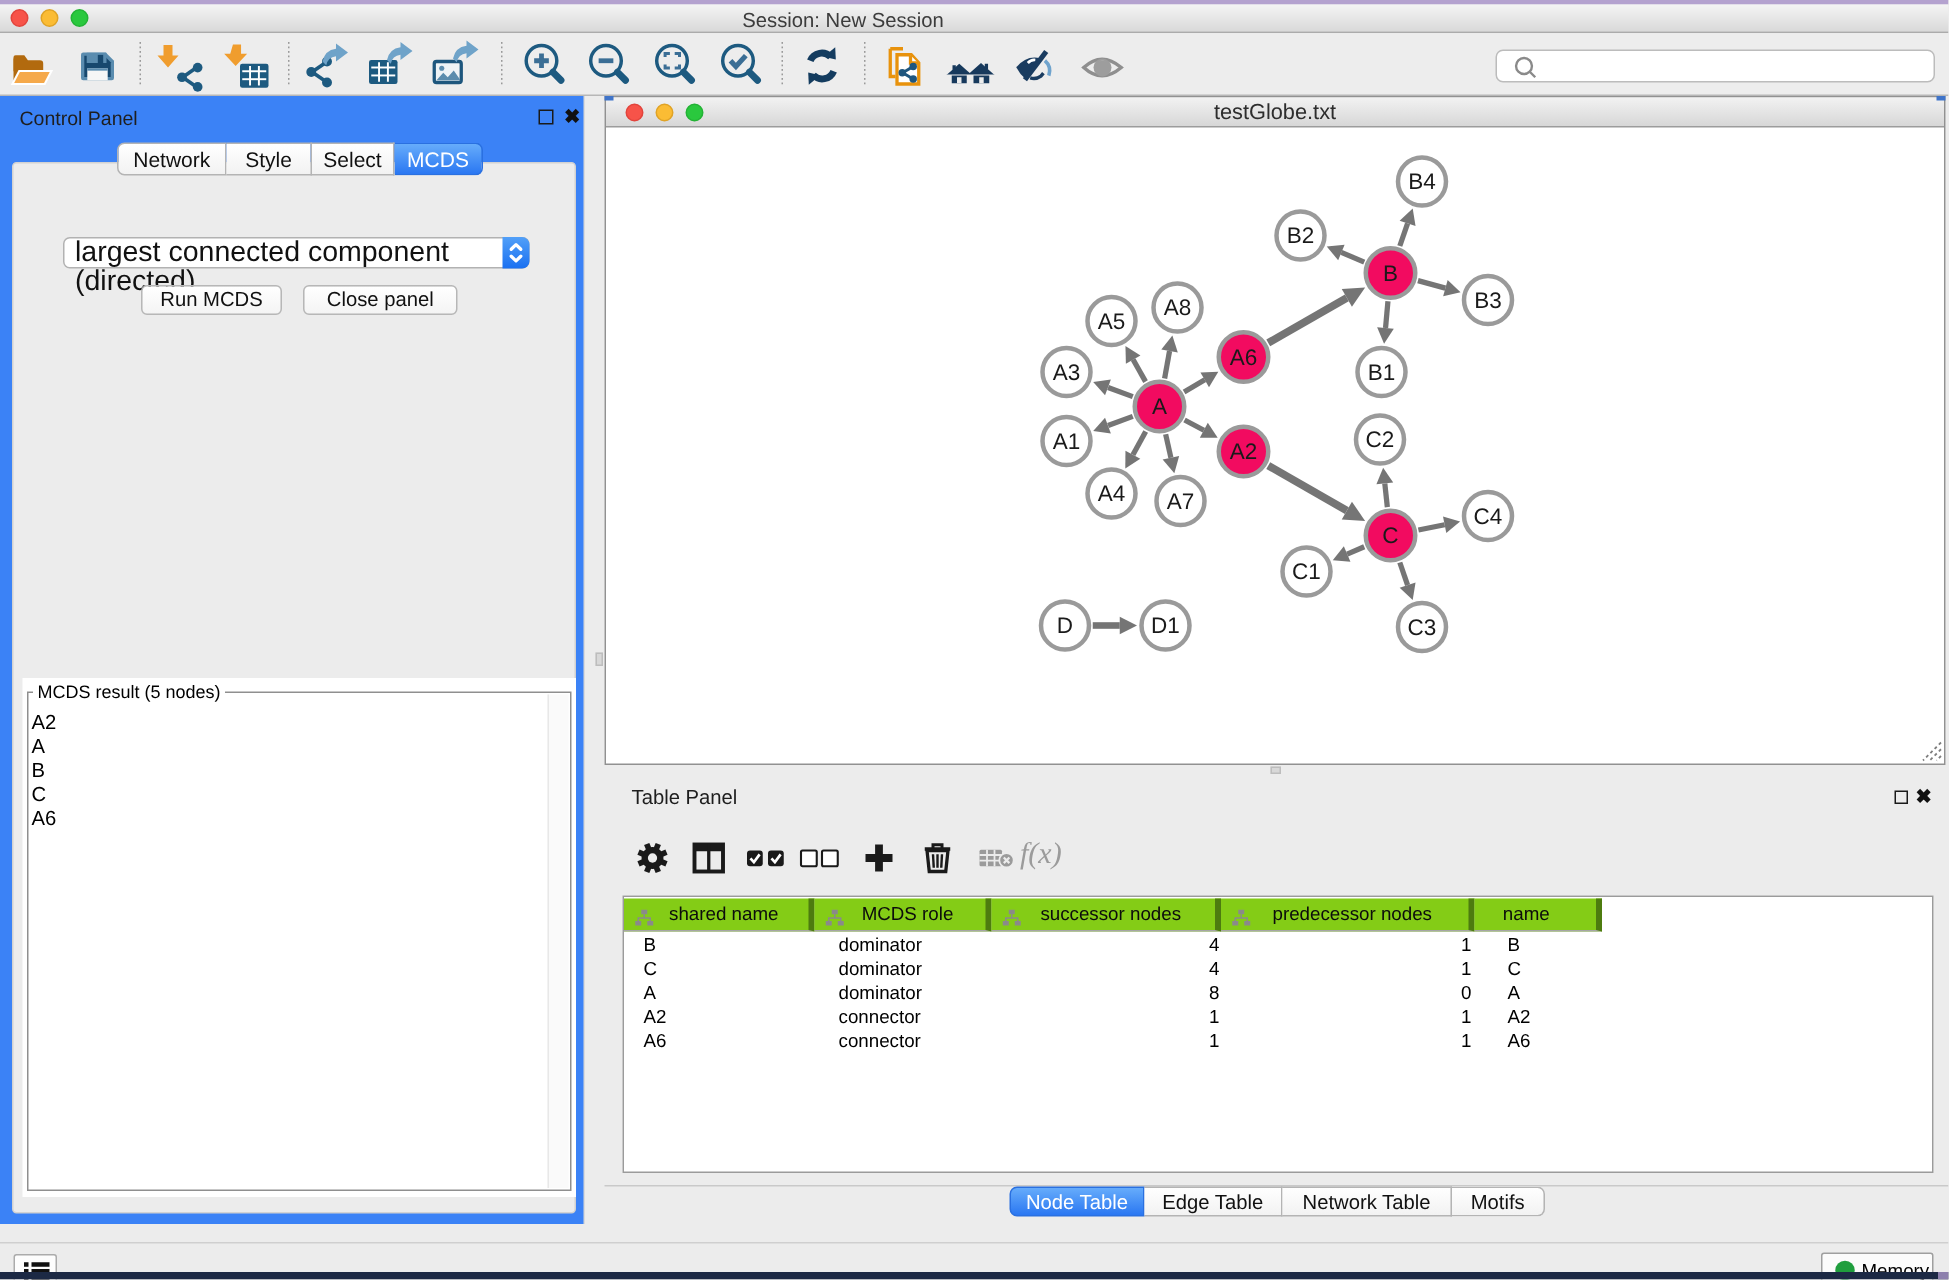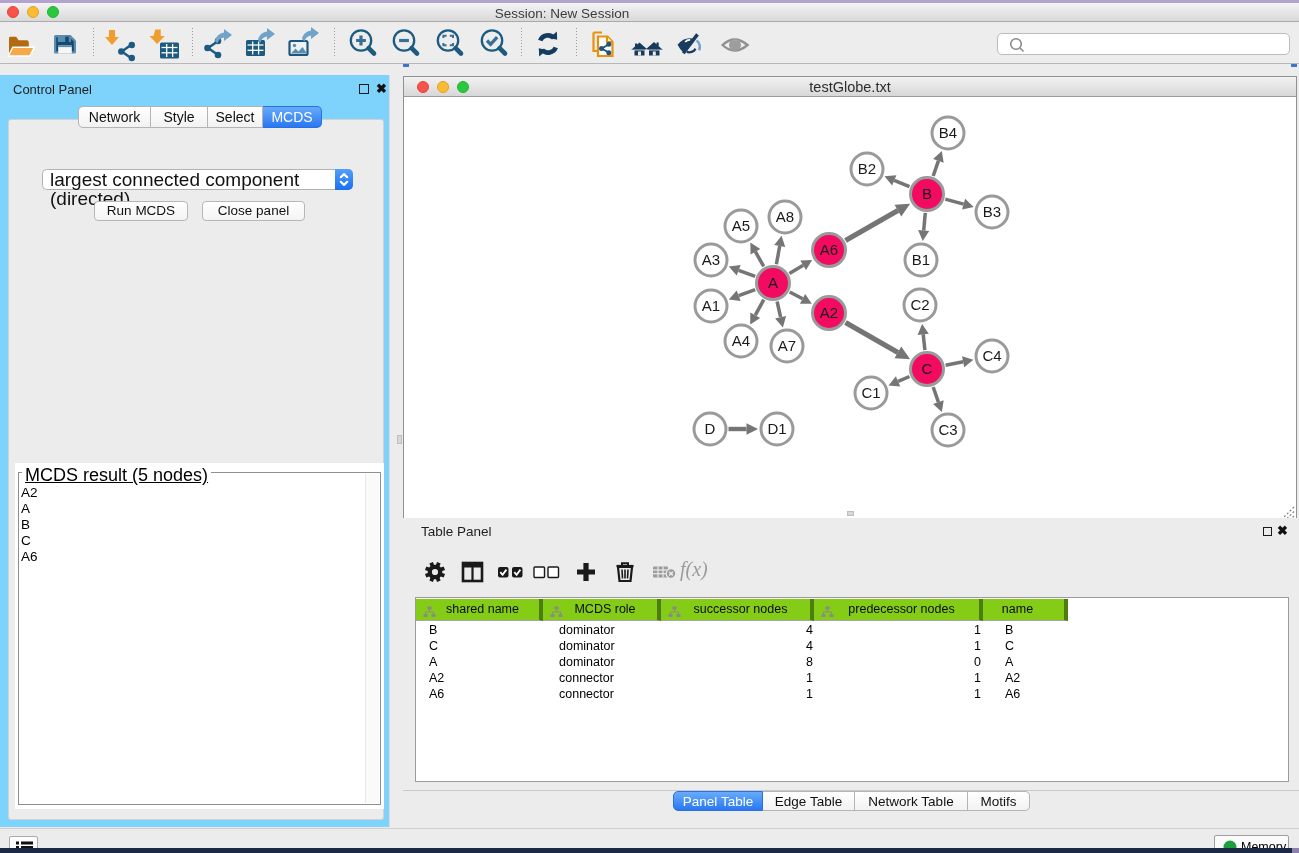--- a/index.html
+++ b/index.html
@@ -14,43 +14,43 @@
 #titlebar .t-red { left:7px; background:#f75349; border:0.5px solid #e2443c; }
 #titlebar .t-yel { left:27px; background:#fbbc34; border:0.5px solid #e0a325; }
 #titlebar .t-grn { left:47px; background:#2ac83e; border:0.5px solid #23b335; }
 #titletext { left:0; top:3px; width:1124px; text-align:center; font-size:13.5px; color:#3c3c3c; }
 
 #toolbar { left:0; top:23px; width:1299px; height:41px; background:#ededed; border-bottom:1px solid #b7b7b7; }
 .tsep { position:absolute; top:5px; height:30px; width:1px; background-image:linear-gradient(#9a9a9a 33%, rgba(0,0,0,0) 0%); background-size:1px 3px; }
 .ticon { position:absolute; top:3px; }
 #searchbox { position:absolute; left:997px; top:10px; width:293px; height:22px; background:#fff; border:1px solid #bcbcbc; border-radius:5px; }
 
-#cpanel { left:0; top:75px; width:390px; height:752px; background:#7dd3fc; border-right:1px solid #dadada; }
+#cpanel { left:0; top:64px; width:390px; height:752px; background:#3b82f6; border-right:1px solid #dadada; }
 #cp-title { left:13px; top:7px; font-size:13px; color:#1e1e1e; }
 #cp-sq { left:359px; top:9px; width:10px; height:10px; border:1.5px solid #1a1a1a; }
 #cp-body { left:8px; top:44px; width:376px; height:701px; border:1px solid #d2d2d2; border-radius:3px; background:#ececec; }
 
 .tabrow { position:absolute; display:flex;justify-content:space-between; }
 .tab { height:22px; background:linear-gradient(#ffffff,#f2f2f2); border:1px solid #b4b4b4; border-left:none; font-size:14px; color:#111; text-align:center; line-height:21px; }
 .tab.first { border-left:1px solid #b4b4b4; border-radius:5px 0 0 5px; }
 .tab.last { border-radius:0 5px 5px 0; }
 .tab.active { background:linear-gradient(#66acfb,#2a77f2); color:#fff; border-color:#2a70e0; }
 .tab.sm { height:20px; line-height:19px; }
 #optlabel { left:14px; top:71px; width:376px; text-align:center; font-size:15px; color:#111; }
 #dropdown { left:42px; top:94px; width:311px; height:21px; background:#fff; border:1px solid #b2b2b2; border-radius:4.5px; font-size:19px; color:#111; line-height:19px; padding-left:7px; }
 #dropbtn { position:absolute; right:-1px; top:-1px; width:18px; height:21px; border-radius:0 5px 5px 0; background:linear-gradient(#52a0f8,#1a70f1); }
 .btn { position:absolute; height:20px; background:linear-gradient(#ffffff,#f4f4f4); border:1px solid #b7b7b7; border-radius:4px; font-size:13.5px; color:#111; text-align:center; line-height:18px; }
 
 #mcds-box { left:15px; top:388px; width:369px; height:346px; background:#fff; }
 #mcds-border { left:18px; top:397px; width:363px; height:333px; border:1px solid #8f8f8f; }
-#mcds-legend { left:22px; top:390px; font-size:18px; color:#000; background:#fff; padding:0 3px;text-decoration:underline; }
+#mcds-legend { left:22px; top:390px; font-size:12px; color:#000; background:#fff; padding:0 3px; }
 .mcds-item { position:absolute; left:21px; font-size:13.5px; color:#000; }
 #mcds-scroll { left:365px; top:399px; width:14px; height:329px; background:#fafafa; border-left:1px solid #e8e8e8; }
 
-#netwin { left:403px; top:64px; width:894px; height:446px; background:#fff; border:1px solid #919191;margin-top:12px; }
+#netwin { left:403px; top:64px; width:894px; height:446px; background:#fff; border:1px solid #919191; }
 #nw-title { left:0; top:0; width:892px; height:20px; background:linear-gradient(#f2f2f2,#d7d7d7); border-bottom:1px solid #9c9c9c; }
 #nw-title .t-red { left:13px; background:#f75349; border:0.5px solid #e2443c; top:4px; }
 #nw-title .t-yel { left:33px; background:#fbbc34; border:0.5px solid #e0a325; top:4px; }
 #nw-title .t-grn { left:53px; background:#2ac83e; border:0.5px solid #23b335; top:4px; }
 #nw-text { left:0; top:2px; width:892px; text-align:center; font-size:14.5px; color:#2d2d2d; }
 #graphwrap { left:0px; top:21px; width:892px; height:424px; }
 
 #tpanel { left:403px; top:518px; width:896px; height:298px; background:#ececec; }
 #tp-title { left:18px; top:6px; font-size:13.5px; color:#1e1e1e; }
 #tp-sq { left:860px; top:9px; width:9px; height:9px; border:1.5px solid #1a1a1a; }
@@ -463,21 +463,21 @@
 <div class="td" style="left:398px; top:72px; width:167px; text-align:right;">1</div>
 <div class="td" style="left:589px; top:72px;">A2</div>
 <div class="td" style="left:13px; top:88px;">A6</div>
 <div class="td" style="left:143px; top:88px;">connector</div>
 <div class="td" style="left:245px; top:88px; width:152px; text-align:right;">1</div>
 <div class="td" style="left:398px; top:88px; width:167px; text-align:right;">1</div>
 <div class="td" style="left:589px; top:88px;">A6</div>
   </div>
   <div class="abs" style="left:0px; top:272px; width:896px; height:1px; background:#c9c9c9;"></div>
   <div class="tabrow" style="left:270px; top:273px;">
-    <div class="tab sm first active" style="width:90px; font-size:13.5px;">Panel Table</div>
+    <div class="tab sm first active" style="width:90px; font-size:13.5px;">Node Table</div>
     <div class="tab sm" style="width:92px; font-size:13.5px;">Edge Table</div>
     <div class="tab sm" style="width:113px; font-size:13.5px;">Network Table</div>
     <div class="tab sm last" style="width:62px; font-size:13.5px;">Motifs</div>
   </div>
 </div>
 
 <div class="abs" style="left:397px; top:435px; width:5px; height:9px; background:#d8d8d8; border:1px solid #bdbdbd;"></div>
 <div class="abs" style="left:847px; top:511px; width:7px; height:5px; background:#d8d8d8; border:1px solid #bdbdbd;"></div>
 <div id="statusbar" class="abs">
   <div id="listbtn">

